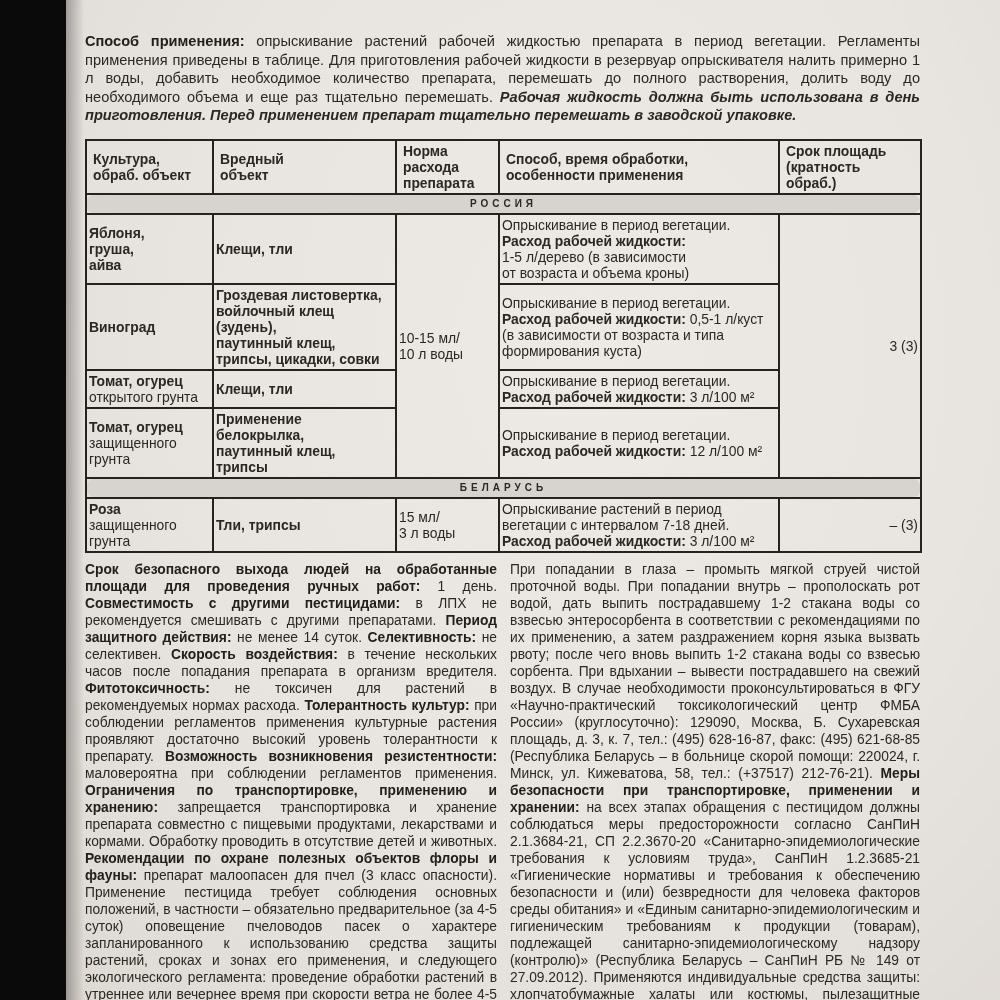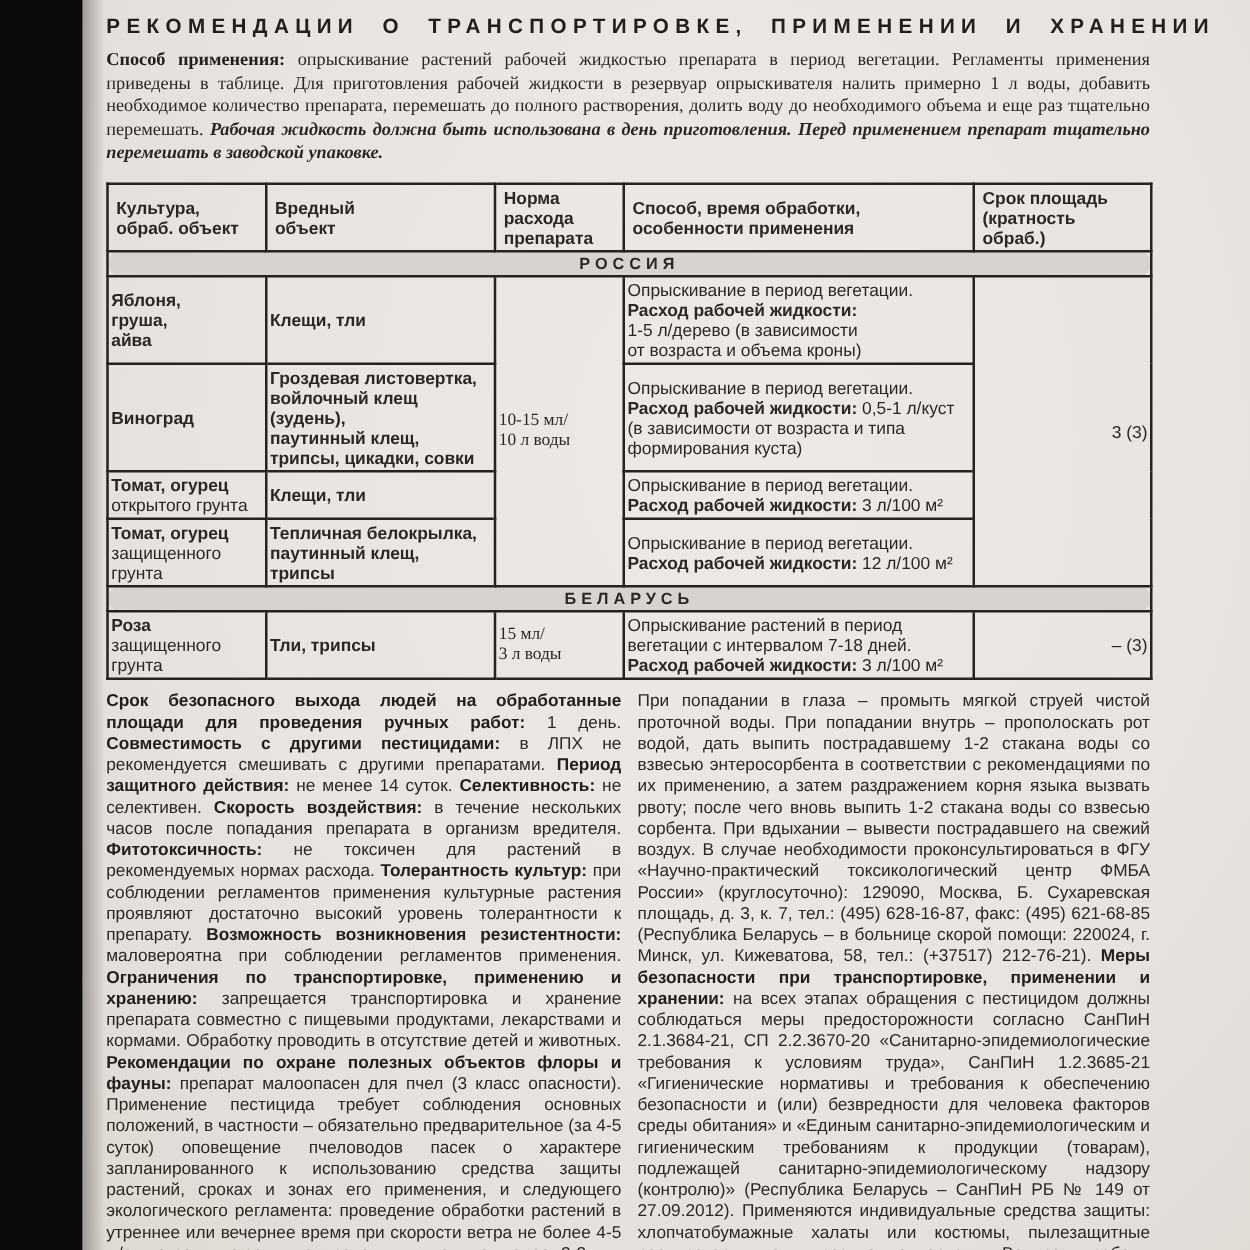--- a/index.html
+++ b/index.html
@@ -15,56 +15,55 @@
     background:radial-gradient(ellipse at 55% 35%, #edeae6 0%, #e8e5e1 55%, #ded9d3 100%);
   }
   .paper-edge{position:absolute;left:0;top:0;width:18px;height:1000px;
     background:linear-gradient(to right, rgba(40,35,30,.35), rgba(40,35,30,0));}
   .content{position:absolute;left:19px;top:12px;width:835px;}
   .title{
     font-weight:bold;font-size:16.5px;letter-spacing:5.1px;word-spacing:9px;
     white-space:nowrap;color:#23201b;
   }
   .intro{
-    margin-top:8px;font-size:14.6px;line-height:18.5px;text-align:justify;color:#2b2822;font-family:Liberation Serif, serif;
+    margin-top:20px;font-size:14.6px;line-height:18.5px;text-align:justify;color:#2b2822;
   }
   .intro b{color:#23201b;}
   .bi{font-style:italic;font-weight:bold;}
   table.reco{
     margin-top:5px;width:835px;table-layout:fixed;border-collapse:collapse;
     font-size:13.9px;line-height:16px;color:#2b2822;
   }
   table.reco td,table.reco th{border:2px solid #26231d;margin-top:13px;}
   table.reco th{
     font-weight:bold;text-align:left;vertical-align:middle;padding:2px 6px;white-space:pre-line;
   }
   .section td{
     background:#d7d4cf;font-weight:bold;text-align:center;letter-spacing:4px;
-    font-size:13px;padding:1px 2px;border-radius:10px;
+    font-size:10px;padding:1px 2px;border-radius:10px;
   }
   td.c{padding:2px 2px;vertical-align:middle;}
   .pre{white-space:pre-line;}
   td.wait{text-align:right;vertical-align:middle;}
-  td.norm{vertical-align:middle;font-family:Liberation Serif, serif;}
+  td.norm{vertical-align:middle;}
   .notes{display:flex;gap:13px;margin-top:8px;}
   .notes .ncol{text-align:justify;font-size:13.8px;line-height:17px;color:#2b2822;}
   .notes .ncol-left{width:412px;}
   .notes .ncol-right{width:410px;}
   .notes b{color:#23201b;}
 </style>
 </head>
 <body>
 
 <div class="stage">
   <div class="black-strip"></div>
   <div class="paper">
     <div class="paper-edge"></div>
     <div class="content">
 
-      <div class="title">РЕКОМЕНДАЦИИ О ТРАНСПОРТИРОВКЕ, ПРИМЕНЕНИИ И ХРАНЕНИИ</div>
 
       <p class="intro"><b>Способ применения:</b><span> опрыскивание растений рабочей жидкостью препарата в период вегетации. Регламенты применения приведены в таблице. Для приготовления рабочей жидкости в резервуар опрыскивателя налить примерно 1 л воды, добавить необходимое количество препарата, перемешать до полного растворения, долить воду до необходимого объема и еще раз тщательно перемешать. </span><span class="bi">Рабочая жидкость должна быть использована в день приготовления. Перед применением препарат тщательно перемешать в заводской упаковке.</span></p>
 
       <table class="reco">
         <colgroup>
           <col style="width:127px">
             <col style="width:183px">
             <col style="width:103px">
             <col style="width:280px">
             <col style="width:142px">
@@ -113,21 +112,21 @@
           <td class="c pre"><b>Томат, огурец</b><span>
 открытого грунта</span></td>
           <td class="c pre"><b>Клещи, тли</b></td>
           <td class="c pre"><span>Опрыскивание в период вегетации.
 </span><b>Расход рабочей жидкости:</b><span> 3 л/100 м²</span></td>
         </tr>
         <tr>
           <td class="c pre"><b>Томат, огурец</b><span>
 защищенного
 грунта</span></td>
-          <td class="c pre"><b>Тепличная белокрылка,
+          <td class="c pre"><b>Применение белокрылка,
 паутинный клещ,
 трипсы</b></td>
           <td class="c pre"><span>Опрыскивание в период вегетации.
 </span><b>Расход рабочей жидкости:</b><span> 12 л/100 м²</span></td>
         </tr>
         <tr class="section">
           <td colspan="5">БЕЛАРУСЬ</td>
         </tr>
         <tr>
           <td class="c pre"><b>Роза</b><span>

